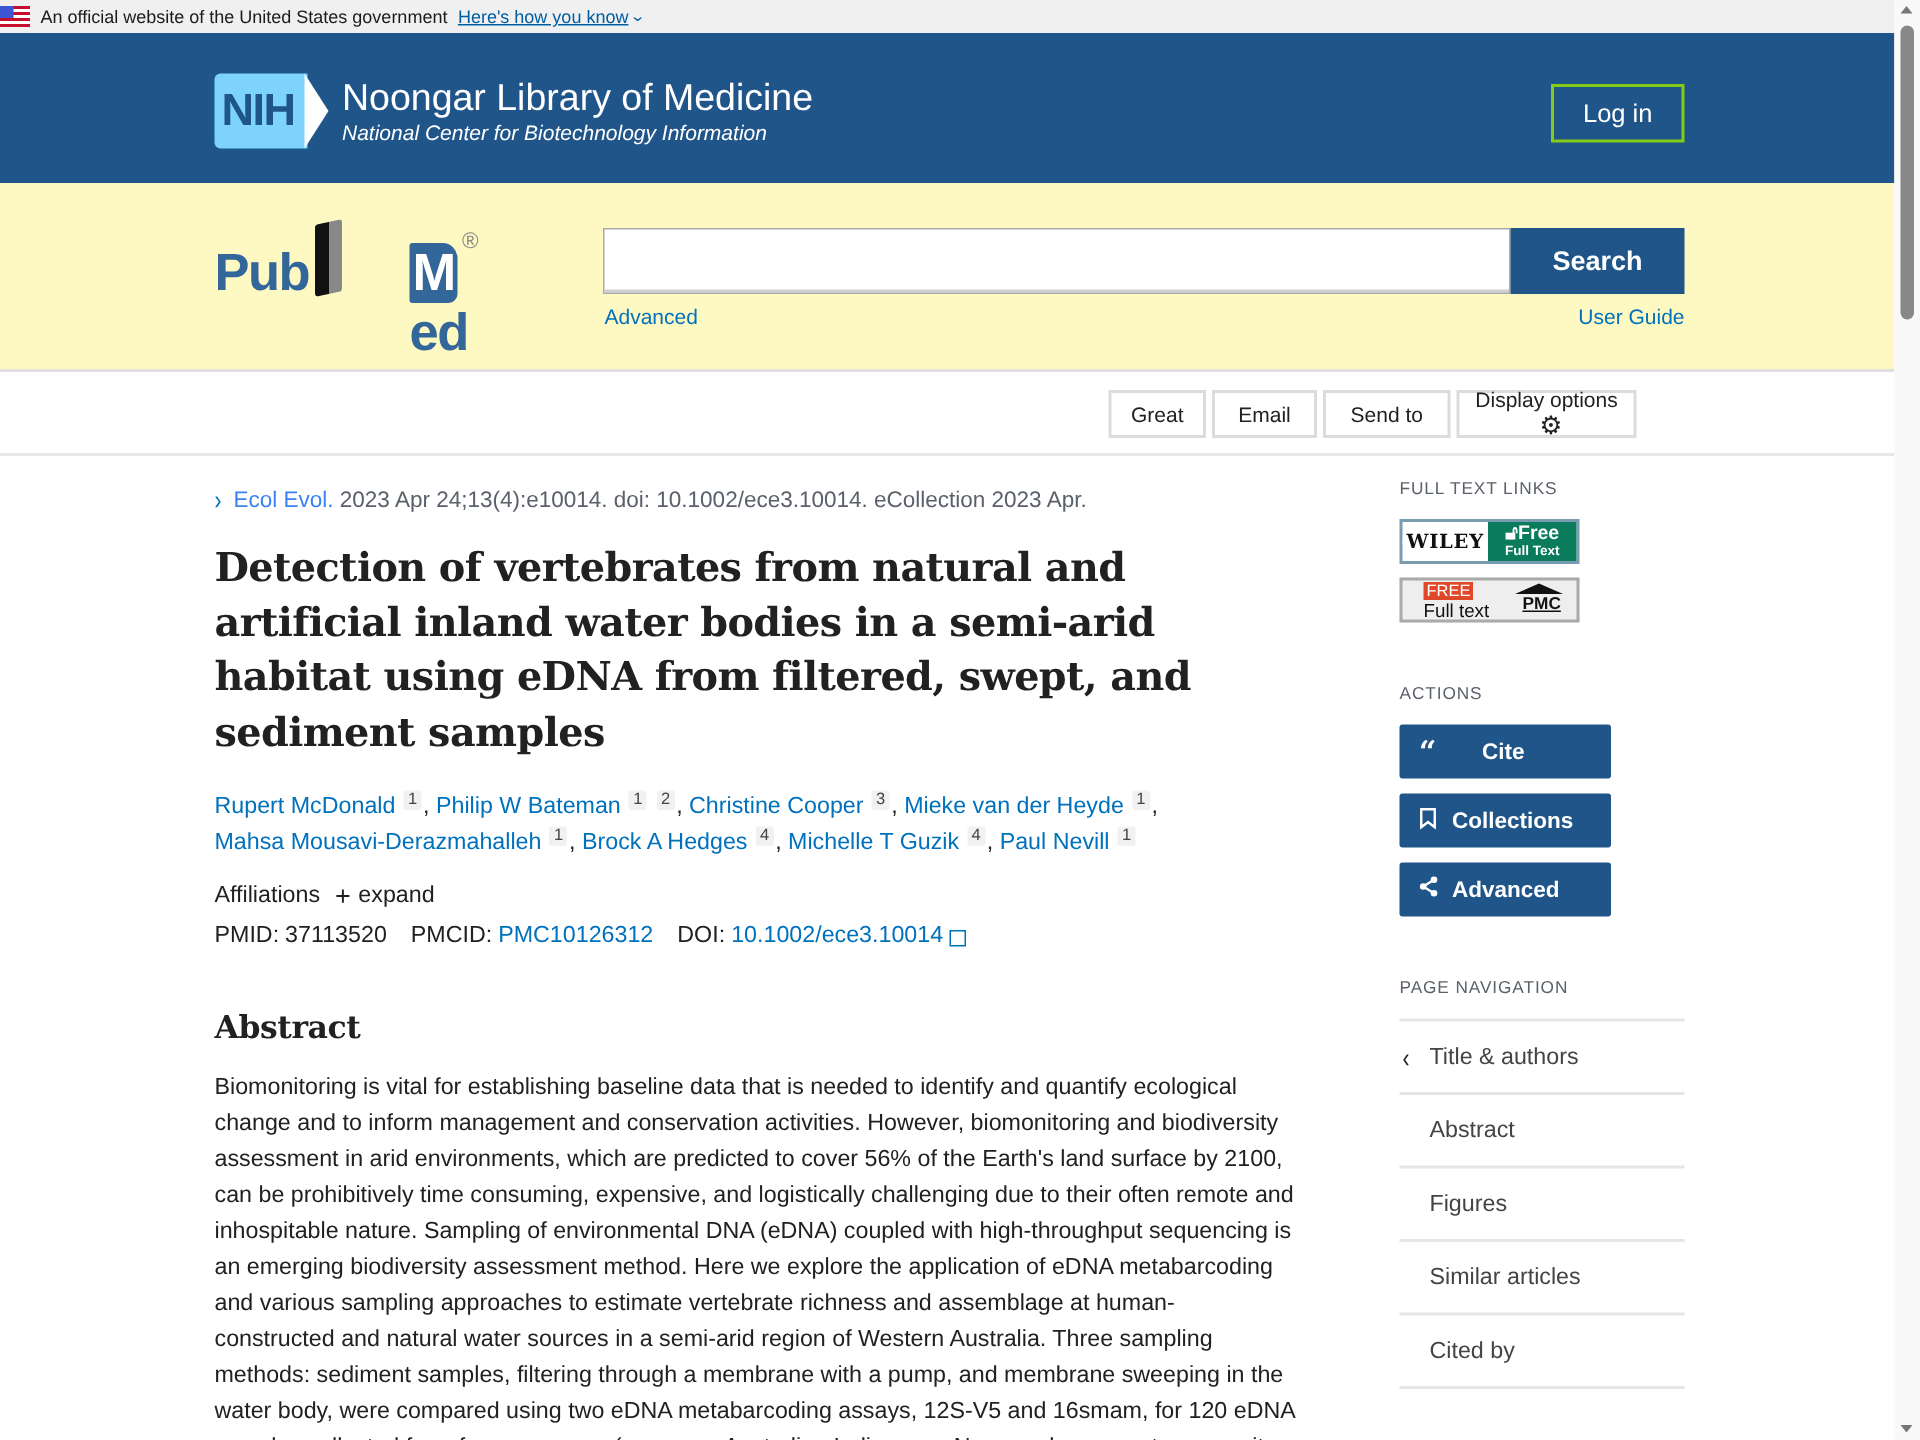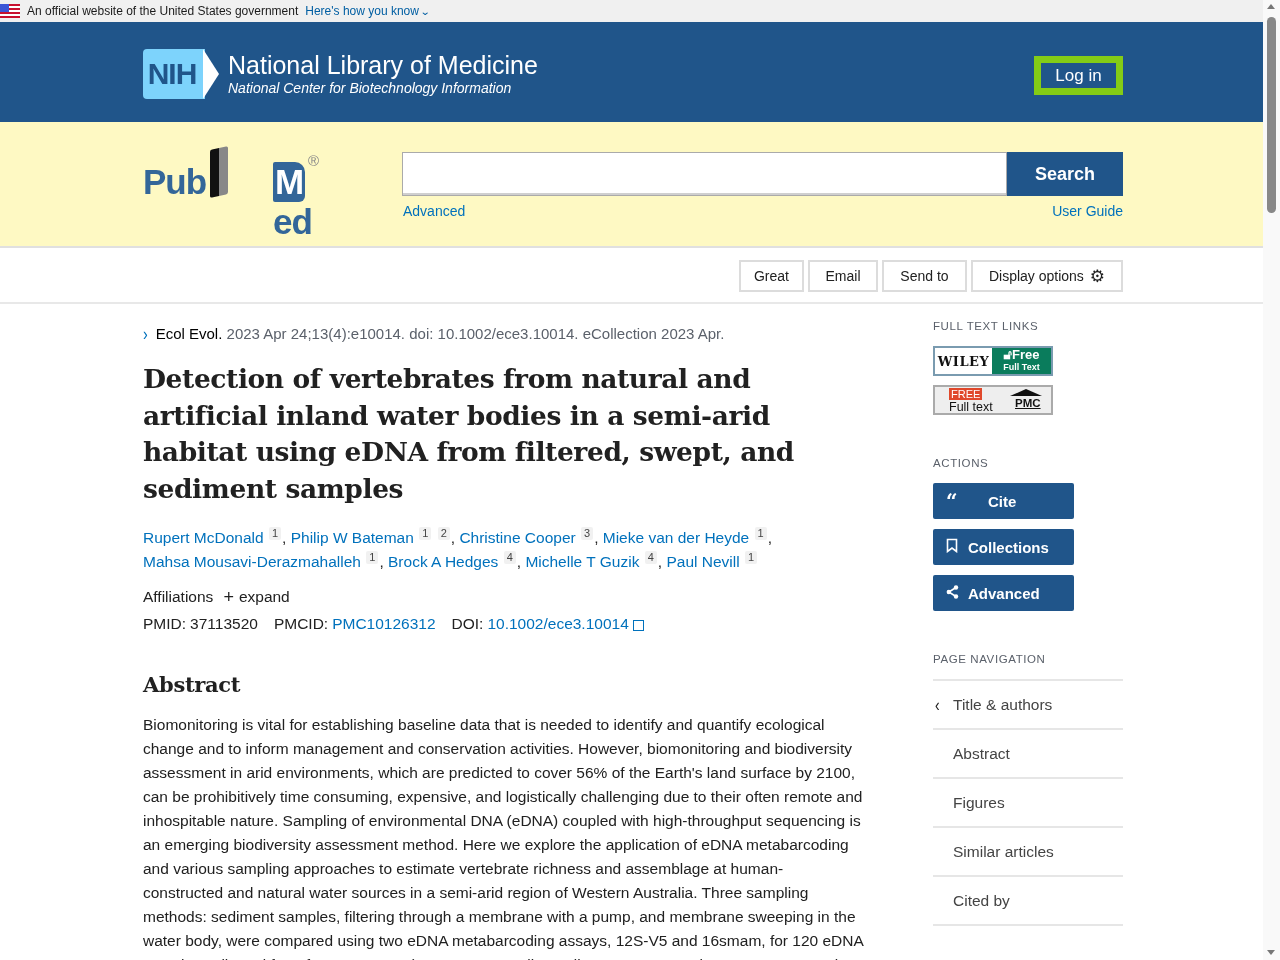--- a/index.html
+++ b/index.html
@@ -5,33 +5,33 @@
   * { box-sizing: border-box; margin: 0; padding: 0; }
   html, body { width: 1280px; height: 960px; overflow: hidden; background: #ffffff; }
   body { font-family: "Liberation Sans", "DejaVu Sans", sans-serif; color: #212121; position: relative; }
 
   .page { position: absolute; left: 0; top: 0; width: 1263px; height: 960px; overflow: hidden; }
 
   
   .gov-banner { height: 22px; background: #f0f0f0; display: flex; align-items: center; font-size: 12px; color: #1b1b1b; }
   .flag { width: 20px; height: 14px; margin-right: 7px; position: relative; background: repeating-linear-gradient(to bottom, #c8102e 0 2px, #ffffff 2px 4px); }
   .flag::before { content: ""; position: absolute; left: 0; top: 0; width: 9px; height: 8px; background: #3c56d6; }
-  .gov-banner .link { color: #005ea2; margin-left: 7px; }
+  .gov-banner .link { color: #005ea2; text-decoration: underline; margin-left: 7px; }
   .gov-banner .chev { color: #005ea2; margin-left: 2px; font-size: 10px; display: inline-block; transform: scaleX(1.3); }
 
   
   .nih-header { height: 100px; background: #20558a; position: relative; }
   .nih-logo { position: absolute; left: 143px; top: 27px; display: flex; align-items: center; }
   .nih-badge { width: 76px; height: 50px; position: relative; }
   .nih-badge .box { position: absolute; left: 0; top: 0; width: 62px; height: 50px; background: #7dd3fc; border-radius: 4px 0 0 4px; display: flex; align-items: center; justify-content: center; color: #20558a; font-weight: bold; font-size: 30px; letter-spacing: -1px; padding-right: 4px; }
   .nih-badge .arrow { position: absolute; left: 60px; top: 0; width: 0; height: 0; border-top: 25px solid transparent; border-bottom: 25px solid transparent; border-left: 16px solid #fff; }
   .nih-text { margin-left: 9px; color: #fff; }
   .nih-text .t1 { font-size: 25px; line-height: 28px; }
   .nih-text .t2 { font-size: 14px; font-style: italic; line-height: 18px; }
-  .login-btn { position: absolute; left: 1034px; top: 34px; width: 89px; height: 39px; border: 7px solid #84cc16; color: #fff; font-size: 17px; display: flex; align-items: center; justify-content: center; background: transparent; }
+  .login-btn { position: absolute; left: 1034px; top: 34px; width: 89px; height: 39px; border: 2px solid #84cc16; color: #fff; font-size: 17px; display: flex; align-items: center; justify-content: center; background: transparent; }
 
   
   .search-area { height: 126px; background: #fef9c3; position: relative; border-bottom: 2px solid #e0e0e0; }
   .pubmed-logo { position: absolute; left: 143px; top: 26px; width: 185px; height: 62px; }
   .pubmed-logo .pub { position: absolute; left: 0; top: 14px; font-size: 35px; font-weight: bold; color: #336699; letter-spacing: -1px; }
   .pubmed-logo .book { position: absolute; left: 67px; top: 0; width: 18px; height: 48px; background: linear-gradient(to right, #111 0 50%, #888 50%); transform: skewY(-12deg); border-radius: 2px; }
   .pubmed-logo .med { position: absolute; left: 82px; top: 14px; font-size: 35px; font-weight: bold; color: #336699; letter-spacing: -1px; margin-left: 48px; }
   .pubmed-logo .med .m { display: inline-block; background: #336699; color: #fff; padding: 0 2px; border-radius: 2px 10px 6px 2px; margin-right: 1px; }
   .pubmed-logo .reg { position: absolute; left: 165px; top: 4px; font-size: 15px; color: #888; }
   .search-input { position: absolute; left: 402px; top: 30px; width: 605px; height: 44px; border: 1px solid #aaa; background: #fff; box-shadow: inset 0 -2px 0 #cfcfcf; }
@@ -41,21 +41,21 @@
 
   
   .action-bar { height: 56px; border-bottom: 2px solid #e8e8e8; position: relative; }
   .act-btn { position: absolute; top: 12px; height: 32px; border: 2px solid #dcdcdc; background: #fff; font-size: 14px; color: #212121; display: flex; align-items: center; justify-content: center; }
   .gear { font-size: 17px; margin-left: 6px; color: #222; }
 
   
   .article { position: absolute; left: 143px; top: 320px; width: 720px; }
   .citation { font-size: 15px; color: #5b616b; display: flex; align-items: center; height: 26px; }
   .citation .chev { color: #0071bc; margin-right: 8px; font-size: 14px; display: inline-block; transform: scaleY(1.3); }
-  .citation .journal { color: #000000; }
+  .citation .journal { color: #3b82f6; }
   .title { margin-top: 15px; font-family: "DejaVu Serif", "Liberation Serif", serif; font-weight: bold; font-size: 26.5px; line-height: 36.5px; color: #212121; letter-spacing: -0.4px; width: 700px; }
   .authors { margin-top: 19px; font-size: 15.5px; line-height: 24px; color: #212121; width: 700px; }
   .authors .name { color: #0071bc; }
   .authors sup { display: inline-block; background: #f1f1f1; color: #444; font-size: 11px; line-height: 13px; padding: 0 3px; margin: 0 1px; vertical-align: 6px; border-radius: 2px; }
   .affil { margin-top: 11px; font-size: 15.5px; height: 24px; display: flex; align-items: center; }
   .affil .plus { margin-left: 10px; font-size: 18px; margin-right: 5px; }
   .ids { margin-top: 3px; font-size: 15.5px; height: 24px; display: flex; align-items: center; }
   .ids .lbl { color: #212121; }
   .ids .val { color: #212121; margin-right: 16px; margin-left: 4px; }
   .ids .lnk { color: #0071bc; margin-left: 4px; }
@@ -105,21 +105,21 @@
     <span class="chev">⌄</span>
   </div>
 
   <div class="nih-header">
     <div class="nih-logo">
       <div class="nih-badge">
         <div class="box">NIH</div>
         <div class="arrow"></div>
       </div>
       <div class="nih-text">
-        <div class="t1">National Library of Medicine</div>
+        <div class="t1">Noongar Library of Medicine</div>
         <div class="t2">National Center for Biotechnology Information</div>
       </div>
     </div>
     <div class="login-btn">Log in</div>
   </div>
 
   <div class="search-area">
     <div class="pubmed-logo">
       <span class="pub">Pub</span>
       <span class="book"></span>
@@ -131,21 +131,21 @@
     <span class="advanced-link">Advanced</span>
     <span class="guide-link">User Guide</span>
   </div>
 
   <div class="action-bar">
     <div class="act-btn" style="left:739px;width:65px;">Great</div>
     <div class="act-btn" style="left:808px;width:70px;">Email</div>
     <div class="act-btn" style="left:882px;width:85px;">
         <span>Send to</span>
       </div>
-    <div class="act-btn" style="left:971px;width:152px;">
+    <div class="act-btn" style="left:971px;width:120px;flex-direction:column;">
       <span>Display options</span>
       <span class="gear">⚙</span>
     </div>
   </div>
 
   <div class="article">
     <div class="citation">
       <span class="chev">›</span>
       <span class="journal">Ecol Evol.</span>&nbsp;
       <span>2023 Apr 24;13(4):e10014. doi: 10.1002/ece3.10014. eCollection 2023 Apr.</span>

